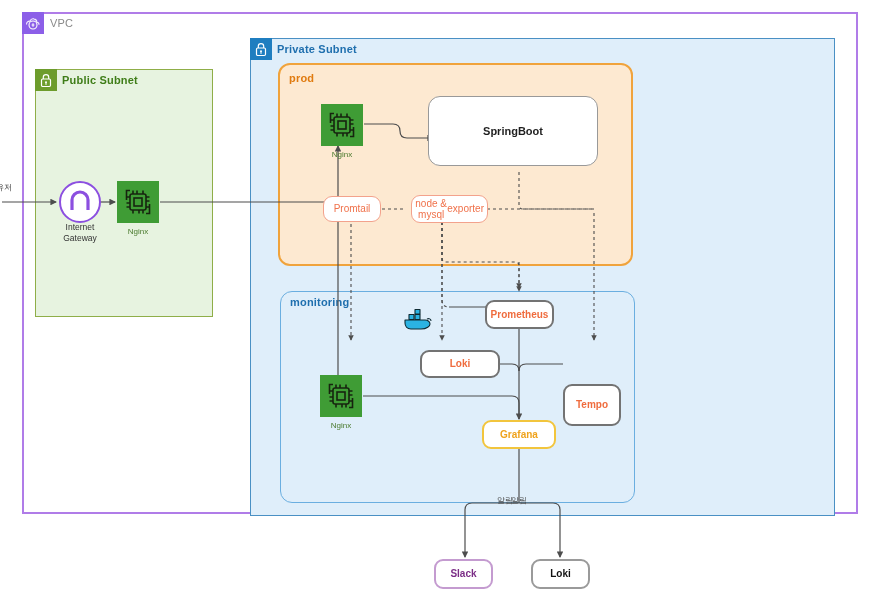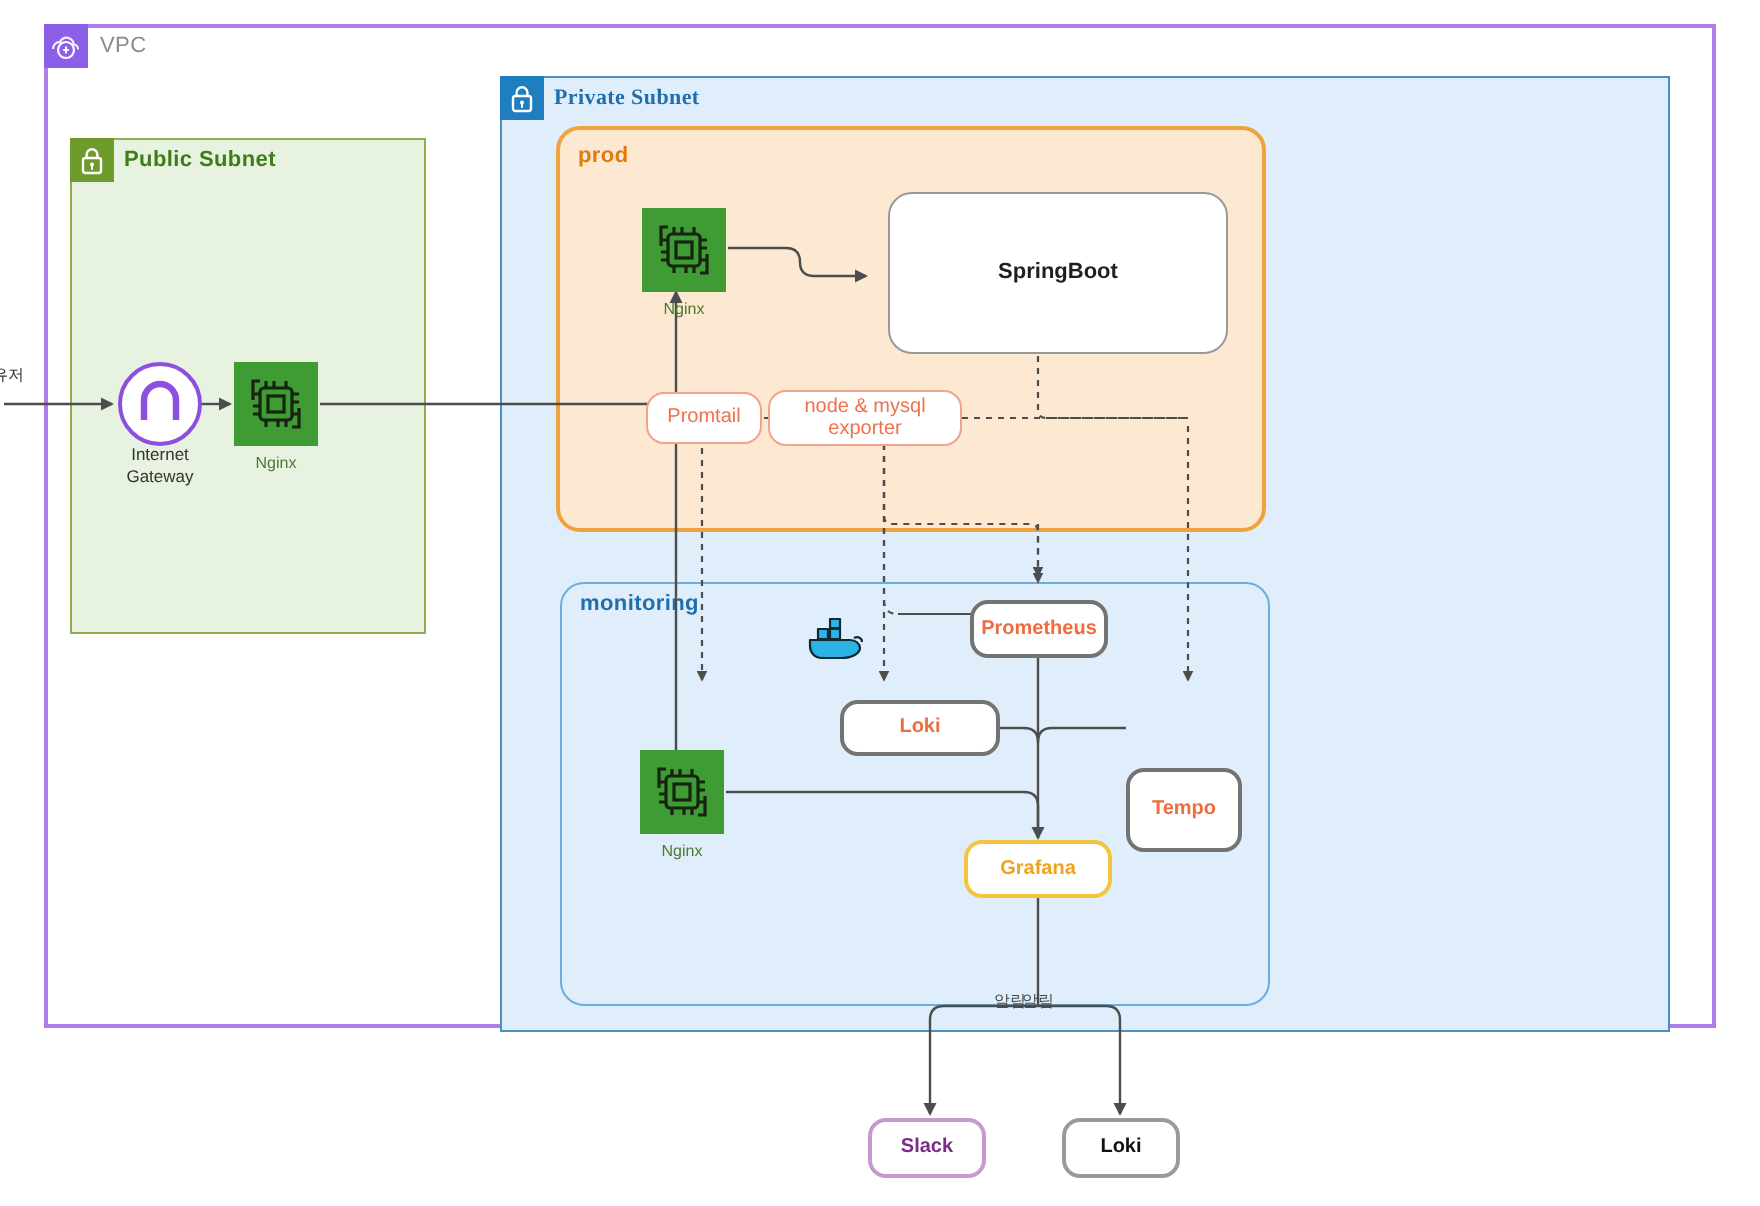--- a/index.html
+++ b/index.html
@@ -13,21 +13,21 @@
   .grp-pub{border:1px solid #8fae48;background:#e7f3e0;}
   .grp-priv{border:1px solid #4a90c4;background:#dfeefa;}
   .grp-prod{border:2px solid #f0a33c;background:#fde9d1;border-radius:12px;}
   .grp-mon{border:1px solid #6aaee0;background:#dfeefa;border-radius:12px;}
 
   .ghead{position:absolute;display:flex;align-items:center;gap:6px;}
   .gicon{width:22px;height:22px;display:block;}
   .glabel{font-size:11px;font-weight:bold;letter-spacing:.2px;white-space:nowrap;}
   .lab-vpc{color:#8a8a8a;font-weight:normal;font-size:11px;}
   .lab-pub{color:#3f7d18;}
-  .lab-priv{color:#1f6fae;font-family:Liberation Serif, serif;}
+  .lab-priv{color:#1f6fae;}
   .lab-prod{color:#e07b10;}
   .lab-mon{color:#1f6fae;}
 
   
   .rbox{position:absolute;box-sizing:border-box;display:flex;align-items:center;
         justify-content:center;text-align:center;border-radius:9px;font-size:10px;
         line-height:1.15;padding:2px 3px;background:#fff;}
   .rbox.big{font-size:11px;font-weight:bold;color:#1f1f1f;border:1px solid #999999;}
   .rbox.salmon{border:1px solid #f3a28c;color:#f0714a;}
   .rbox.salmon-b{border:2px solid #737373;color:#ef6c3e;font-weight:bold;font-size:10px;}
@@ -200,25 +200,25 @@
       <g fill="none" stroke="#17240f" stroke-width="1.6">
         <rect x="13" y="13" width="16" height="16" rx="2"></rect>
         <rect x="17" y="17" width="8" height="8"></rect>
         <path d="M13 9.5H9.5V19M29 32.5h3.5V23"></path>
         <path d="M16 13V9.5M20 13V9.5M26 13V9.5M16 32.5V29M22 32.5V29M26 32.5V29M13 16H9.5M13 22H9.5M13 26H9.5M32.5 16H29M32.5 20H29M32.5 26H29"></path>
       </g>
     </svg>
     <span class="cap">Nginx</span>
   </div>
 
-  <div class="rbox big" style="left:444px;top:96px;width:170px;height:81px;border-radius:12px;text-align:right;">SpringBoot</div>
+  <div class="rbox big" style="left:428px;top:96px;width:170px;height:70px;border-radius:12px;text-align:right;">SpringBoot</div>
 
   <div class="rbox salmon" style="left:323px;top:196px;width:58px;height:26px;">Promtail</div>
 
-  <div class="rbox salmon" style="left:384px;top:195px;width:97px;height:28px;flex-direction:column;">
+  <div class="rbox salmon" style="left:411px;top:195px;width:77px;height:28px;flex-direction:row;">
     <span>node &amp; mysql</span>
     <span>exporter</span>
   </div>
 
   <div class="whale" style="left:403px;top:308px;width:30px;height:24px;">
     <svg width="30" height="24" viewBox="0 0 30 24">
       <g fill="#2bb3e3" stroke="#0e2a33" stroke-width="1.1" stroke-linejoin="round">
         <path d="M2 12h20c3 0 5 2 5 4s-3 5-9 5H8c-4 0-6-3-6-6z"></path>
         <rect x="6" y="6.5" width="5" height="5"></rect>
         <rect x="12" y="6.5" width="5" height="5"></rect>

